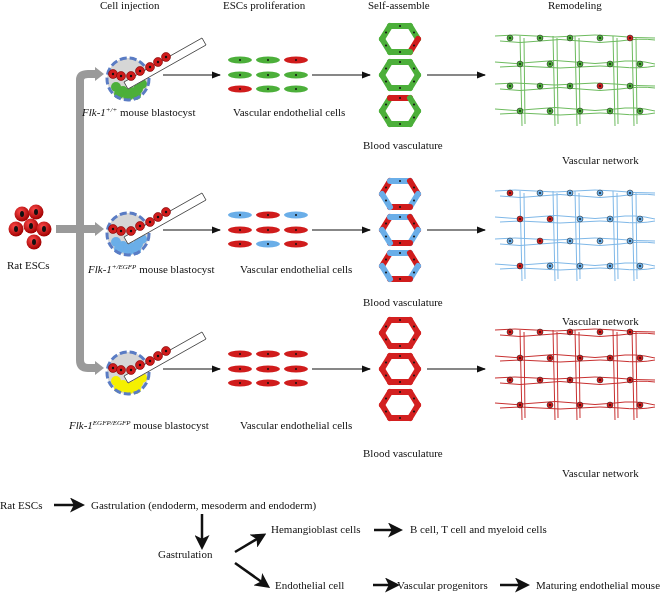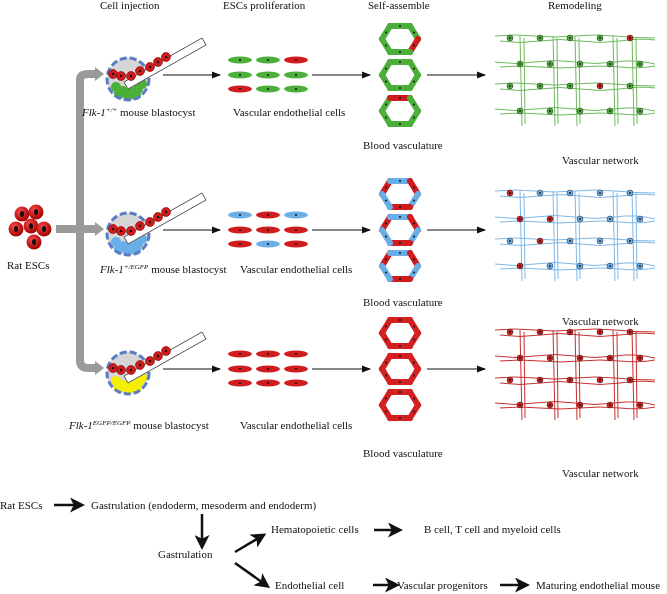--- a/index.html
+++ b/index.html
@@ -534,30 +534,30 @@
 <div class="lbl" style="left:368px;top:0px">Self-assemble</div>
 <div class="lbl" style="left:548px;top:0px">Remodeling</div>
 
 <div class="lbl" style="left:7px;top:260px">Rat ESCs</div>
 
 <div class="lbl" style="left:82px;top:107px"><i>Flk-1</i><sup>+/+</sup><span> mouse blastocyst</span></div>
 <div class="lbl" style="left:233px;top:107px">Vascular endothelial cells</div>
 <div class="lbl" style="left:363px;top:140px">Blood vasculature</div>
 <div class="lbl" style="left:562px;top:155px">Vascular network</div>
 
-<div class="lbl" style="left:100px;top:264px"><i>Flk-1</i><sup>+/EGFP</sup><span> mouse blastocyst</span></div>
+<div class="lbl" style="left:88px;top:264px"><i>Flk-1</i><sup>+/EGFP</sup><span> mouse blastocyst</span></div>
 <div class="lbl" style="left:240px;top:264px">Vascular endothelial cells</div>
 <div class="lbl" style="left:363px;top:297px">Blood vasculature</div>
 <div class="lbl" style="left:562px;top:316px">Vascular network</div>
 
 <div class="lbl" style="left:69px;top:420px"><i>Flk-1</i><sup>EGFP/EGFP</sup><span> mouse blastocyst</span></div>
 <div class="lbl" style="left:240px;top:420px">Vascular endothelial cells</div>
 <div class="lbl" style="left:363px;top:448px">Blood vasculature</div>
 <div class="lbl" style="left:562px;top:468px">Vascular network</div>
 
 <div class="lbl" style="left:0px;top:500px">Rat ESCs</div>
 <div class="lbl" style="left:91px;top:500px">Gastrulation (endoderm, mesoderm and endoderm)</div>
 <div class="lbl" style="left:158px;top:549px">Gastrulation</div>
-<div class="lbl" style="left:271px;top:524px">Hematopoietic cells</div>
-<div class="lbl" style="left:424px;top:524px">B cell, T cell and myeloid cells</div>
+<div class="lbl" style="left:271px;top:524px">Hemangioblast cells</div>
+<div class="lbl" style="left:410px;top:524px">B cell, T cell and myeloid cells</div>
 <div class="lbl" style="left:275px;top:580px">Endothelial cell</div>
 <div class="lbl" style="left:397px;top:580px">Vascular progenitors</div>
 <div class="lbl" style="left:536px;top:580px">Maturing endothelial mouse</div>
 
 </body></html>

